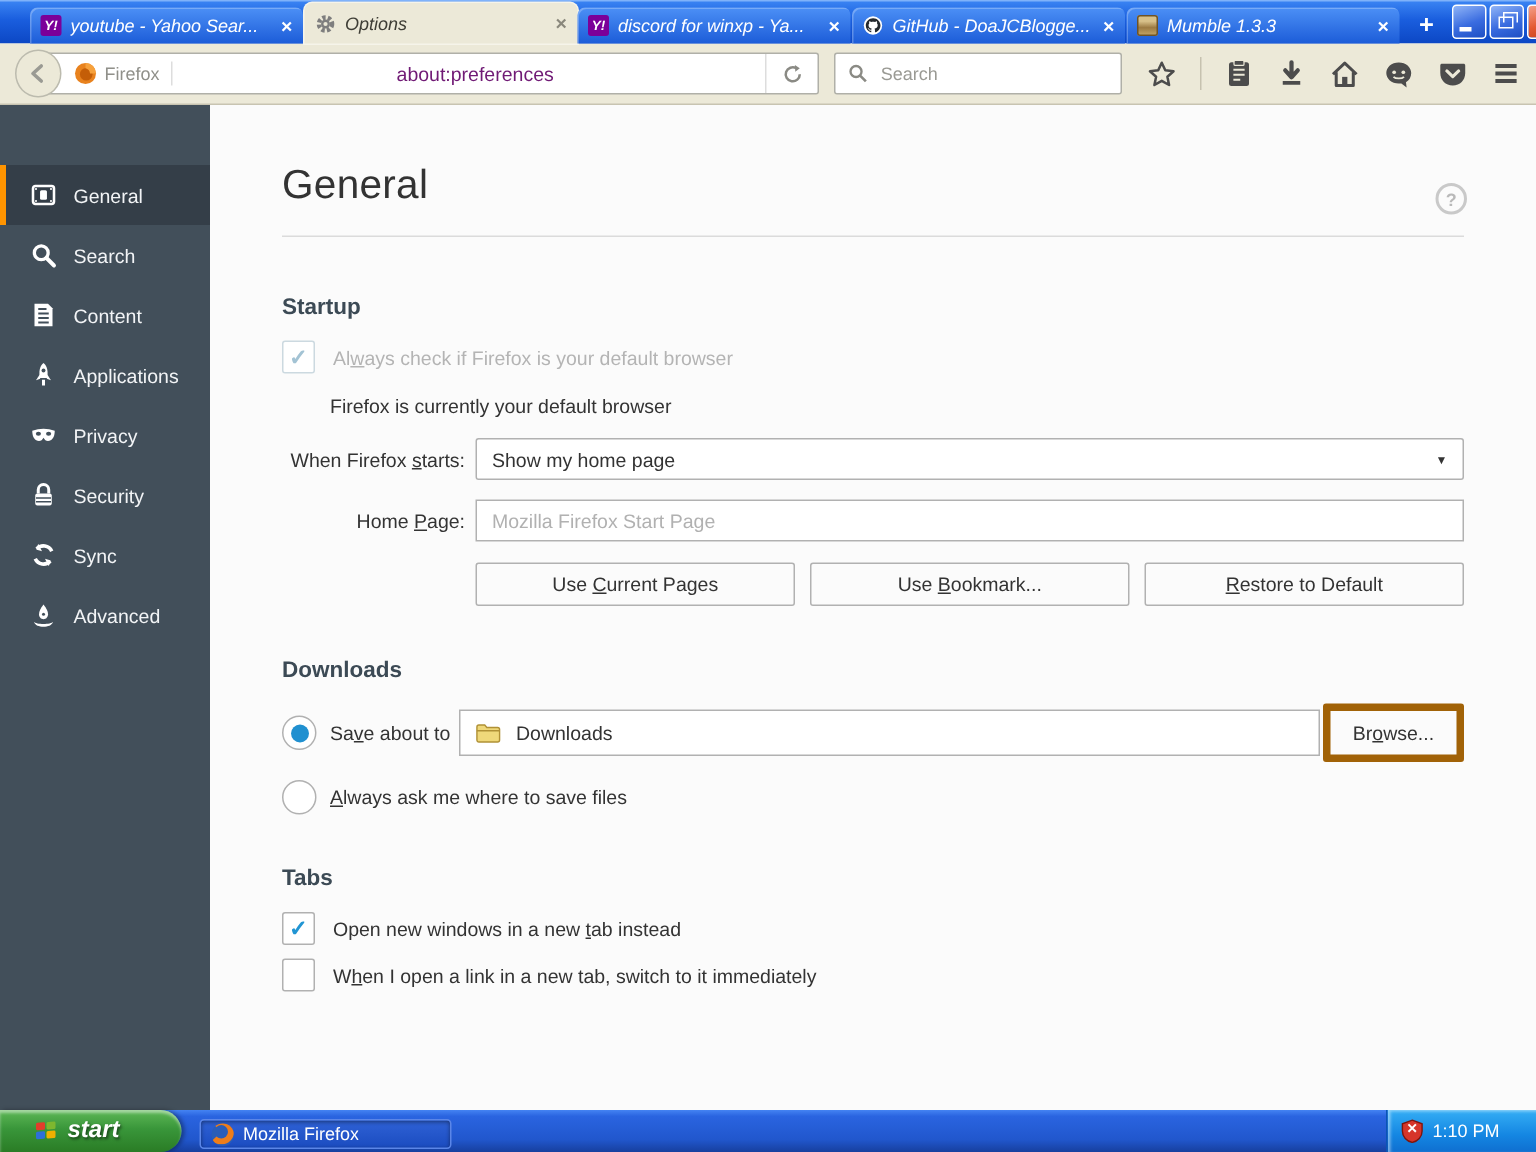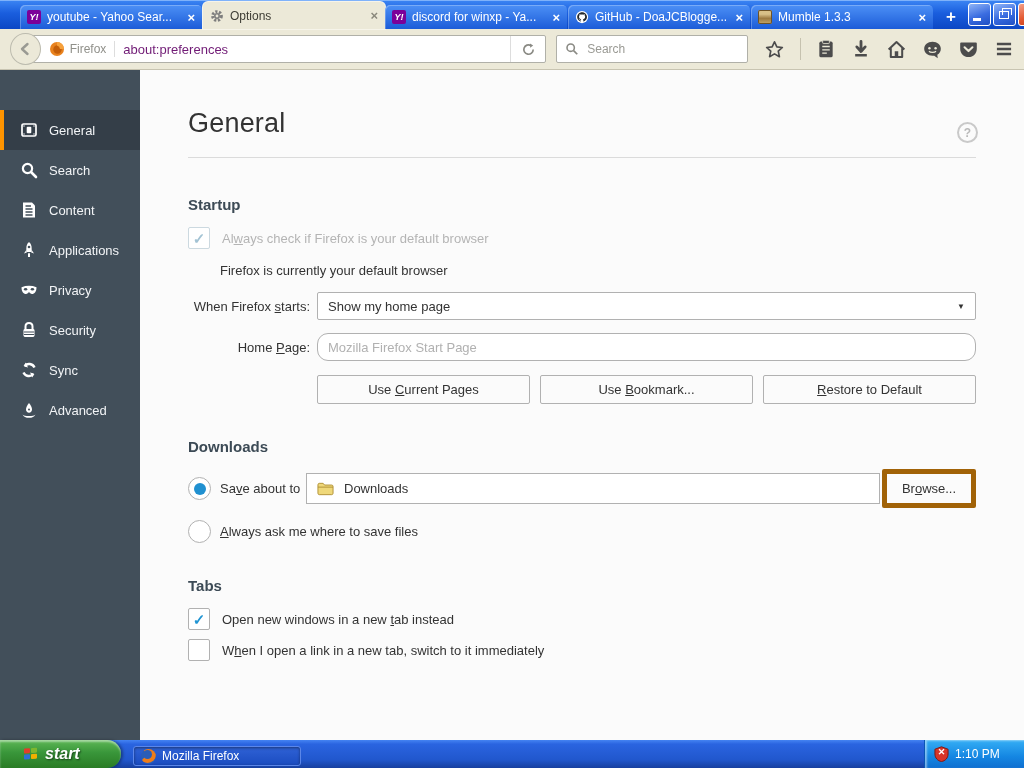--- a/index.html
+++ b/index.html
@@ -7,42 +7,42 @@
     font-family:"Liberation Sans",sans-serif;background:#fbfbfb;}
 
   
   .titlebar{height:29px;background:linear-gradient(180deg,#3c86f4 0%,#1a5ede 45%,#0c47c4 100%);
     box-shadow:inset 0 1px 0 #7fb2fa;display:flex;align-items:flex-end;padding-left:20px;}
   .tabstrip{display:flex;align-items:flex-end;height:100%;}
   .tab{width:168px;height:24px;display:flex;align-items:center;gap:6px;padding:0 7px;
     color:#fff;font-size:12px;border-radius:5px 5px 0 0;}
   .tab.inactive{background:linear-gradient(180deg,#4c90f6,#1c5cd8);box-shadow:inset 1px 1px 0 rgba(255,255,255,.25);margin-right:1px;}
   .tab.active{background:#ece9d8;color:#3e3d35;height:27px;box-shadow:0 0 0 1px #f6f4ea;}
-  .tab-title{flex:1;white-space:nowrap;overflow:hidden;}
+  .tab-title{flex:1;white-space:nowrap;overflow:hidden;font-style:italic;}
   .tab-close{font-size:13px;font-weight:bold;line-height:1;cursor:default;}
   .tab.active .tab-close{color:#8a887c;}
   .newtab-btn{color:#fff;font-size:17px;font-weight:bold;padding:0 12px 2px 12px;}
   .favicon{width:14px;height:14px;flex:0 0 14px;display:flex;align-items:center;justify-content:center;}
   .yahoo-fav{background:#7b0099;border-radius:2px;color:#fff;font-size:9px;font-weight:bold;font-style:italic;}
   .mumble-fav{background:linear-gradient(180deg,#d8c089 30%,#9c7a42 60%,#c7a96a);border-radius:2px;box-shadow:inset 0 0 0 1px #6d5227;}
   .win-controls{margin-left:auto;display:flex;gap:2px;align-items:center;padding:0 3px 3px 0;}
   .win-btn{width:21px;height:21px;border:1px solid #fff;border-radius:3px;display:flex;
     align-items:center;justify-content:center;position:relative;}
   .win-btn.blue{background:linear-gradient(160deg,#8fb4f7 0%,#3a6ce0 55%,#1e4fc4 100%);}
   .win-btn.red{background:linear-gradient(160deg,#f4a088 0%,#e35831 55%,#c33d17 100%);}
   .min-glyph{position:absolute;left:4px;bottom:4px;width:8px;height:3px;background:#fff;}
   .restore-glyph{position:absolute;left:5px;top:7px;width:8px;height:6px;border:1px solid #fff;}
   .restore-glyph::before{content:"";position:absolute;left:2px;top:-4px;width:8px;height:6px;border:1px solid #fff;border-bottom:none;}
 
   
   .navbar{height:40px;background:#ece9d8;border-bottom:1px solid #c8c4b1;display:flex;align-items:center;padding:0 10px;}
   .back-btn{width:30px;height:30px;border-radius:50%;border:1px solid #bcbbae;background:#ece9d8;
     display:flex;align-items:center;justify-content:center;z-index:2;margin-right:-13px;}
   .urlbar{width:520px;height:26px;background:#fff;border:1px solid #b0b0a8;border-radius:2px;
-    display:flex;align-items:center;padding-left:20px;}
+    display:flex;align-items:center;padding-left:20px;text-align:center;}
   .identity{display:flex;align-items:center;gap:5px;padding-right:8px;border-right:1px solid #ddd;}
   .identity-label{color:#90908a;font-size:12px;}
   .url-text{color:#701a75;font-size:13px;padding-left:8px;flex:1;}
   .reload-btn{width:34px;height:100%;display:flex;align-items:center;justify-content:center;border-left:1px solid #ddd;}
   .searchbox{width:182px;height:26px;background:#fff;border:1px solid #b0b0a8;border-radius:2px;
     display:flex;align-items:center;gap:6px;padding:0 8px;margin-left:10px;}
   .searchbox input{border:none;outline:none;width:120px;font-size:12px;font-family:"Liberation Sans",sans-serif;background:transparent;}
   .searchbox input::placeholder{color:#9a9a94;}
   .nav-icons{display:flex;align-items:center;gap:15px;margin-left:16px;}
   .nav-sep{width:1px;height:22px;background:#c6c2af;}
@@ -68,21 +68,21 @@
   .checkbox .glyph{font-size:15px;font-weight:bold;color:#2195d3;line-height:1;}
   .checkbox.disabled{border-color:#ccd9e0;}
   .checkbox.disabled .glyph{color:#a3c3d4;}
   .label-disabled{color:#b4b4b4;}
   .status-text{margin:14px 0 14px 32px;font-size:13px;color:#333;}
   .form-row{display:flex;align-items:center;margin:13px 0;}
   .form-label{width:122px;text-align:right;margin-right:7px;font-size:13px;color:#333;flex:0 0 122px;}
   .select{flex:1;height:26px;border:1px solid #b1b1b1;border-radius:2px;background:#fff;
     display:flex;align-items:center;padding:0 10px;font-size:13px;color:#333;}
   .select .caret{margin-left:auto;font-size:8px;color:#333;}
-  .text-input{flex:1;height:26px;border:1px solid #b1b1b1;border-radius:11px;padding:0 10px;
+  .text-input{flex:1;height:26px;border:1px solid #b1b1b1;border-radius:0;padding:0 10px;
     font-size:13px;color:#333;font-family:"Liberation Sans",sans-serif;outline:none;background:#fff;}
   .text-input::placeholder{color:#b1b1b1;}
   .button-row{display:flex;gap:10px;margin:14px 0 0 129px;}
   .pref-btn{flex:1;height:27px;border:1px solid #b1b1b1;border-radius:2px;background:#fbfbfb;
     font-size:13px;color:#333;display:flex;align-items:center;justify-content:center;}
   .radio{width:21px;height:21px;border:1px solid #b1b1b1;border-radius:50%;background:#fff;
     margin-right:9px;display:flex;align-items:center;justify-content:center;flex:0 0 21px;}
   .radio-dot{width:12px;height:12px;border-radius:50%;background:#2090d0;}
   .dl-label{width:86px;font-size:13px;color:#333;}
   .folder-field{flex:1;height:29px;border:1px solid #b1b1b1;background:#fff;display:flex;

